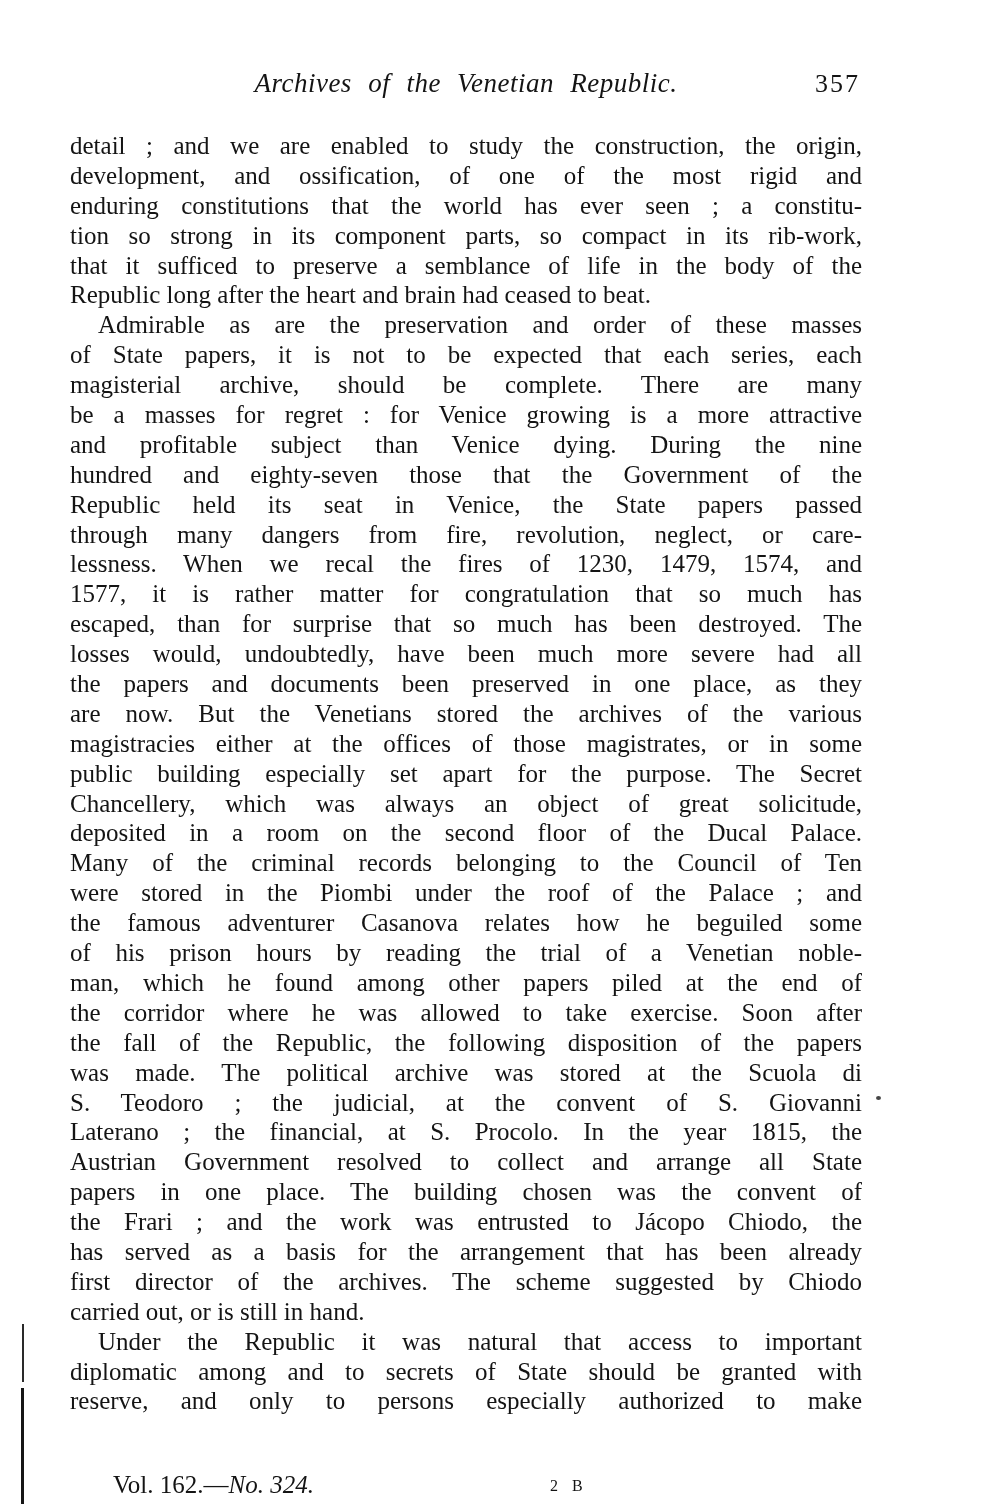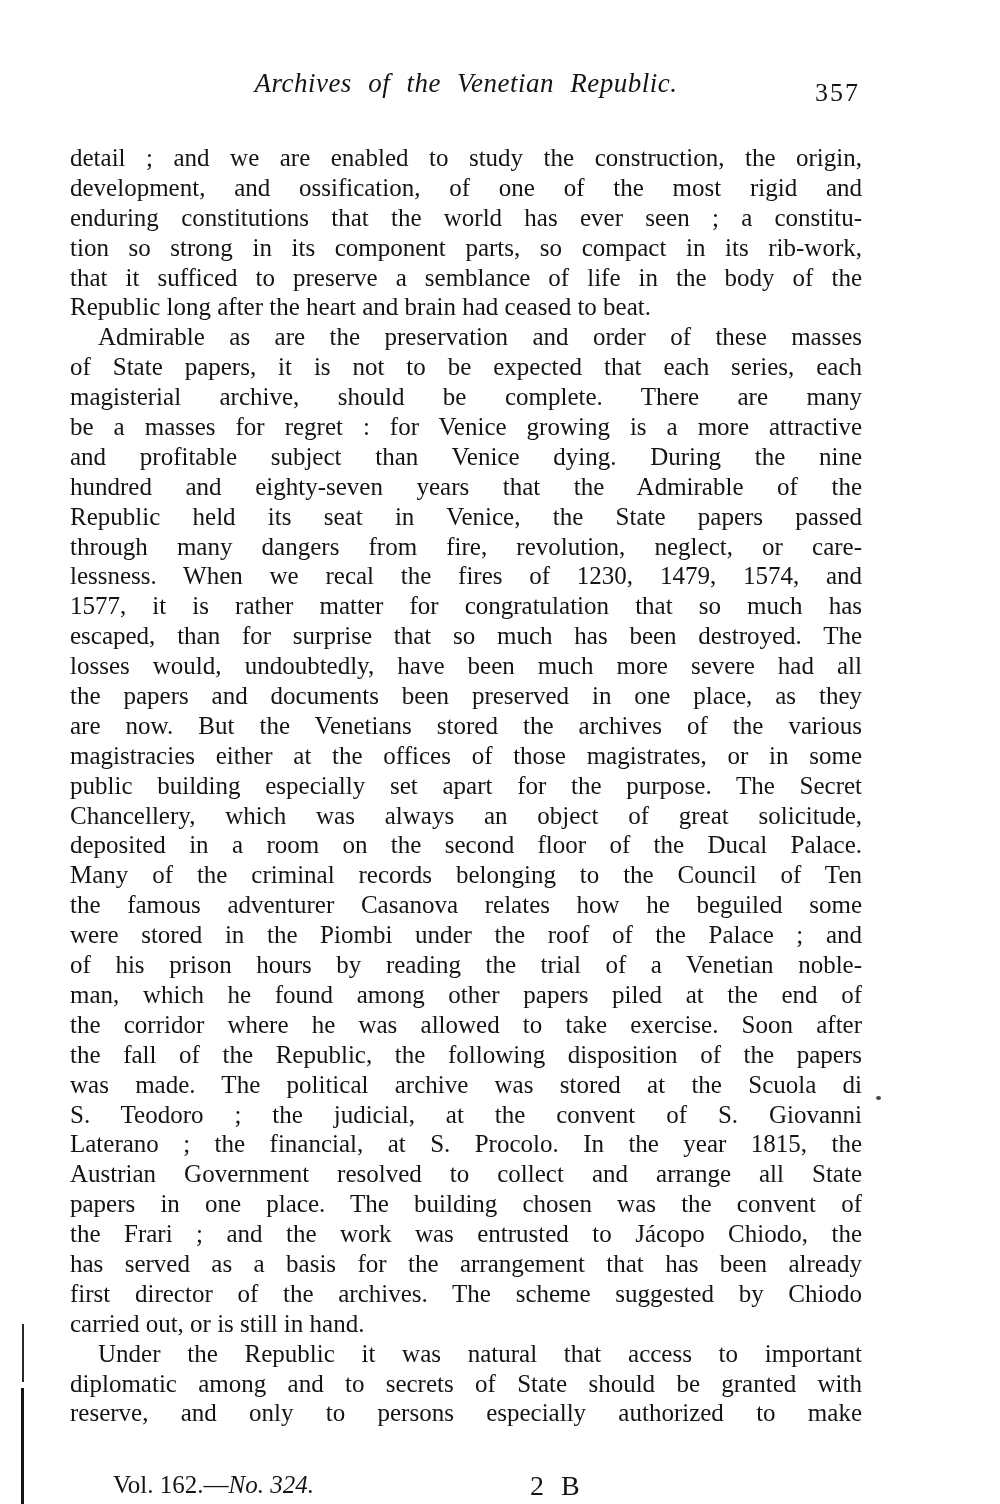--- a/index.html
+++ b/index.html
@@ -21,28 +21,28 @@
   .header-title {
     position: absolute; left: 0; right: 0; top: 0;
     text-align: center;
     font-style: italic;
     font-size: 27px;
     line-height: 34px;
     word-spacing: 9px;
     letter-spacing: 0.5px;
   }
   .header-page-num {
-    position: absolute; right: 2px; top: 12px;
+    position: absolute; right: 2px; top: 3px;
     font-size: 26px;
     letter-spacing: 2px;
   }
   
   .page-body {
     position: absolute;
-    top: 131px; left: 70px; width: 792px; margin-top: 12px;
+    top: 131px; left: 70px; width: 792px;
   }
   .line {
     font-size: 25px;
     line-height: 29.9px;
     height: 29.9px;
     overflow: hidden;
     text-align: justify;
     text-align-last: justify;
     -moz-text-align-last: justify;
     white-space: normal;
@@ -50,21 +50,21 @@
   .line.indent { text-indent: 28px; }
   .line.flush { text-align-last: left; -moz-text-align-last: left; }
   
   .page-footer {
     position: absolute;
     top: 1470px; left: 70px; width: 792px; height: 34px;
     font-size: 25px; line-height: 30px;
   }
   .footer-vol { position: absolute; left: 43px; top: 0; }
   .footer-issue { font-style: italic; margin-top: 20px; }
-  .footer-sig { position: absolute; left: 460px; top: 1px; font-size: 28px; letter-spacing: 5px; }
+  .footer-sig { position: absolute; left: 480px; top: 1px; font-size: 16px; letter-spacing: 5px; }
   
   .margin-line-top {
     position: absolute; left: 22px; top: 1324px; width: 2px; height: 58px;
     background: #2a2a2a;
   }
   .margin-line-bottom {
     position: absolute; left: 21px; top: 1388px; width: 3px; height: 116px;
     background: #151515;
   }
   .ink-spot {
@@ -88,36 +88,36 @@
       <div class="line">development, and ossification, of one of the most rigid and</div>
       <div class="line">enduring constitutions that the world has ever seen ; a constitu-</div>
       <div class="line">tion so strong in its component parts, so compact in its rib-work,</div>
       <div class="line">that it sufficed to preserve a semblance of life in the body of the</div>
       <div class="line flush">Republic long after the heart and brain had ceased to beat.</div>
       <div class="line indent">Admirable as are the preservation and order of these masses</div>
       <div class="line">of State papers, it is not to be expected that each series, each</div>
       <div class="line">magisterial archive, should be complete. There are many</div>
       <div class="line">be a masses for regret : for Venice growing is a more attractive</div>
       <div class="line">and profitable subject than Venice dying. During the nine</div>
-      <div class="line">hundred and eighty-seven years that the Admirable of the</div>
+      <div class="line">hundred and eighty-seven those that the Government of the</div>
       <div class="line">Republic held its seat in Venice, the State papers passed</div>
       <div class="line">through many dangers from fire, revolution, neglect, or care-</div>
       <div class="line">lessness. When we recal the fires of 1230, 1479, 1574, and</div>
       <div class="line">1577, it is rather matter for congratulation that so much has</div>
       <div class="line">escaped, than for surprise that so much has been destroyed. The</div>
       <div class="line">losses would, undoubtedly, have been much more severe had all</div>
       <div class="line">the papers and documents been preserved in one place, as they</div>
       <div class="line">are now. But the Venetians stored the archives of the various</div>
       <div class="line">magistracies either at the offices of those magistrates, or in some</div>
       <div class="line">public building especially set apart for the purpose. The Secret</div>
       <div class="line">Chancellery, which was always an object of great solicitude,</div>
       <div class="line">deposited in a room on the second floor of the Ducal Palace.</div>
       <div class="line">Many of the criminal records belonging to the Council of Ten</div>
+      <div class="line">were stored in the Piombi under the roof of the Palace ; and</div>
       <div class="line">the famous adventurer Casanova relates how he beguiled some</div>
-      <div class="line">were stored in the Piombi under the roof of the Palace ; and</div>
       <div class="line">of his prison hours by reading the trial of a Venetian noble-</div>
       <div class="line">man, which he found among other papers piled at the end of</div>
       <div class="line">the corridor where he was allowed to take exercise. Soon after</div>
       <div class="line">the fall of the Republic, the following disposition of the papers</div>
       <div class="line">was made. The political archive was stored at the Scuola di</div>
       <div class="line">S. Teodoro ; the judicial, at the convent of S. Giovanni</div>
       <div class="line">Laterano ; the financial, at S. Procolo. In the year 1815, the</div>
       <div class="line">Austrian Government resolved to collect and arrange all State</div>
       <div class="line">papers in one place. The building chosen was the convent of</div>
       <div class="line">the Frari ; and the work was entrusted to Jácopo Chiodo, the</div>

